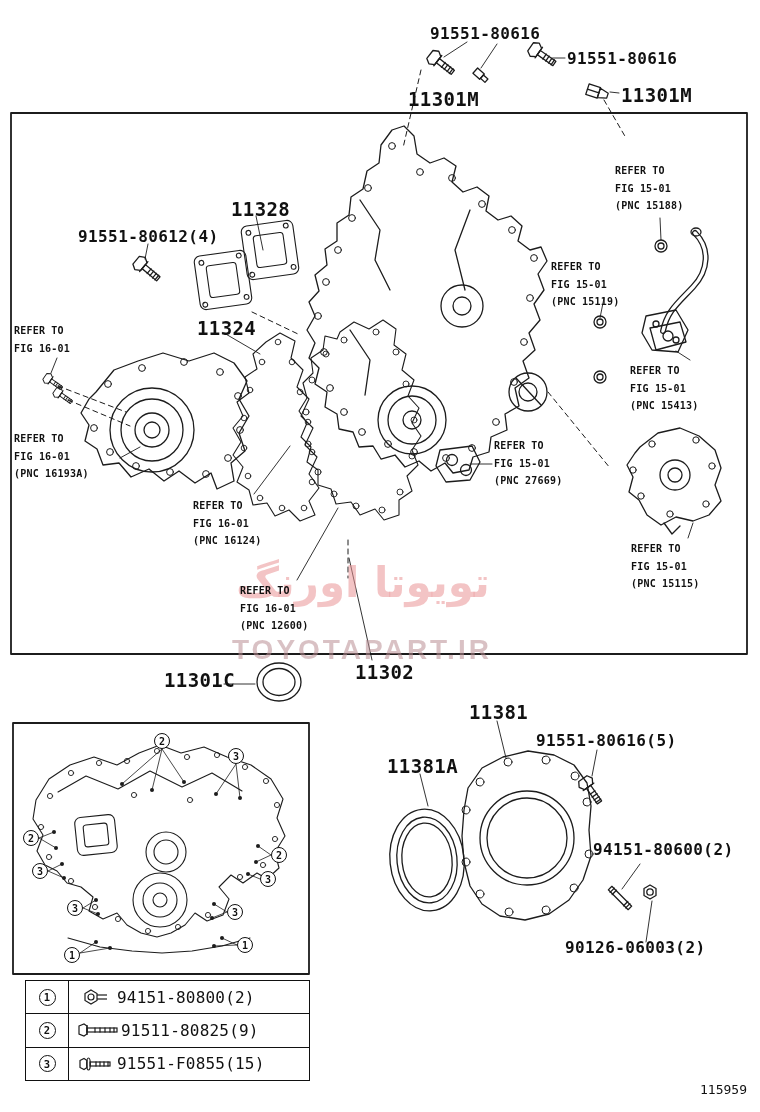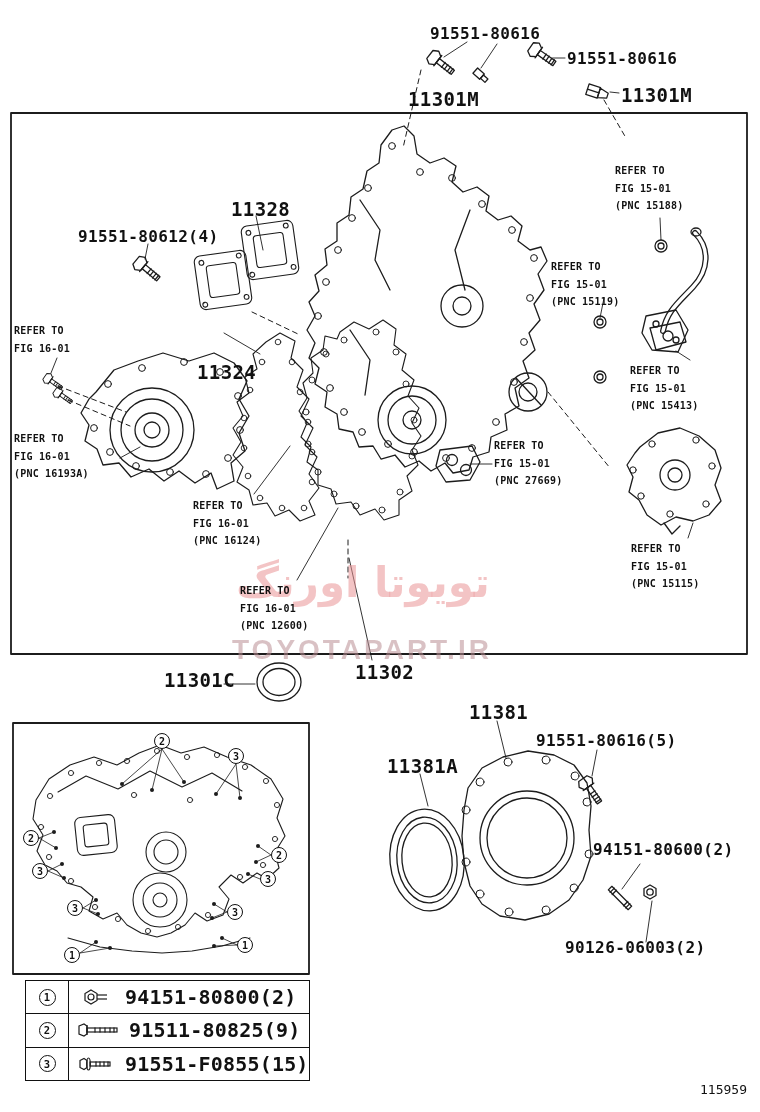--- a/index.html
+++ b/index.html
@@ -25,21 +25,21 @@
              font-size:10px; font-weight:bold; display:flex; align-items:center;
              justify-content:center; box-sizing:border-box; }
   .legend { position:absolute; left:25px; top:980px; width:285px; height:101px;
             border:1.8px solid #111; box-sizing:border-box; display:flex;
             flex-direction:column; z-index:3; background:#fff; }
   .legend-row { flex:1; display:flex; border-bottom:1.5px solid #111; min-height:0; }
   .legend-row:last-child { border-bottom:none; }
   .legend-num { width:42px; border-right:1.5px solid #111; display:flex;
                 align-items:center; justify-content:center; flex:none; }
   .legend-body { flex:1; display:flex; align-items:center; padding-left:8px; }
-  .legend-part { font-size:20px; font-weight:bold; letter-spacing:0.2px; margin-left:8px; }
+  .legend-part { font-size:16px; font-weight:normal; letter-spacing:0.2px; margin-left:0; }
   .num-circle { width:17px; height:17px; border:1.5px solid #111; border-radius:50%;
                 display:flex; align-items:center; justify-content:center;
                 font-size:10.5px; font-weight:bold; box-sizing:border-box; }
   .doc-number { position:absolute; left:700px; top:1082px; z-index:3; font-size:13px; }
   .licon { flex:none; }
 </style>
 </head>
 <body>
 
 <div class="page">
@@ -451,21 +451,21 @@
 
   <div class="wm-arabic" dir="rtl">تويوتا اورنگ</div>
   <div class="wm-site">TOYOTAPART.IR</div>
 
   <div class="lbl med" style="left:430px; top:24px;">91551-80616</div>
   <div class="lbl big" style="left:408px; top:88px;">11301M</div>
   <div class="lbl med" style="left:567px; top:49px;">91551-80616</div>
   <div class="lbl big" style="left:621px; top:84px;">11301M</div>
   <div class="lbl big" style="left:231px; top:198px;">11328</div>
   <div class="lbl med" style="left:78px; top:227px;">91551-80612(4)</div>
-  <div class="lbl big" style="left:197px; top:317px;margin-top:44px;">11324</div>
+  <div class="lbl big" style="left:197px; top:317px;">11324</div>
   <div class="lbl big" style="left:355px; top:661px;">11302</div>
   <div class="lbl big" style="left:164px; top:669px;">11301C</div>
   <div class="lbl big" style="left:469px; top:701px;">11381</div>
   <div class="lbl big" style="left:387px; top:755px;">11381A</div>
   <div class="lbl med" style="left:536px; top:731px;">91551-80616(5)</div>
   <div class="lbl med" style="left:593px; top:840px;">94151-80600(2)</div>
   <div class="lbl med" style="left:565px; top:938px;">90126-06003(2)</div>
 
   <div class="refer" style="left:14px; top:322px;">
     <div>REFER TO</div>

